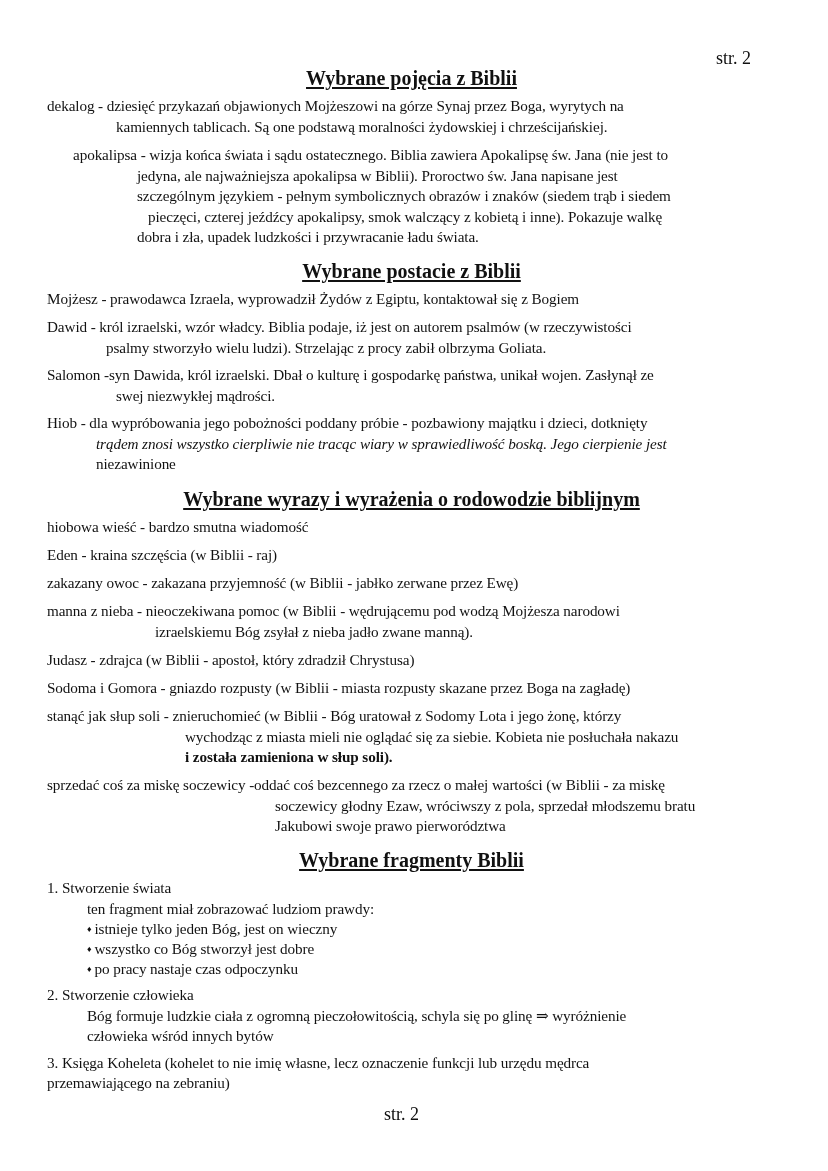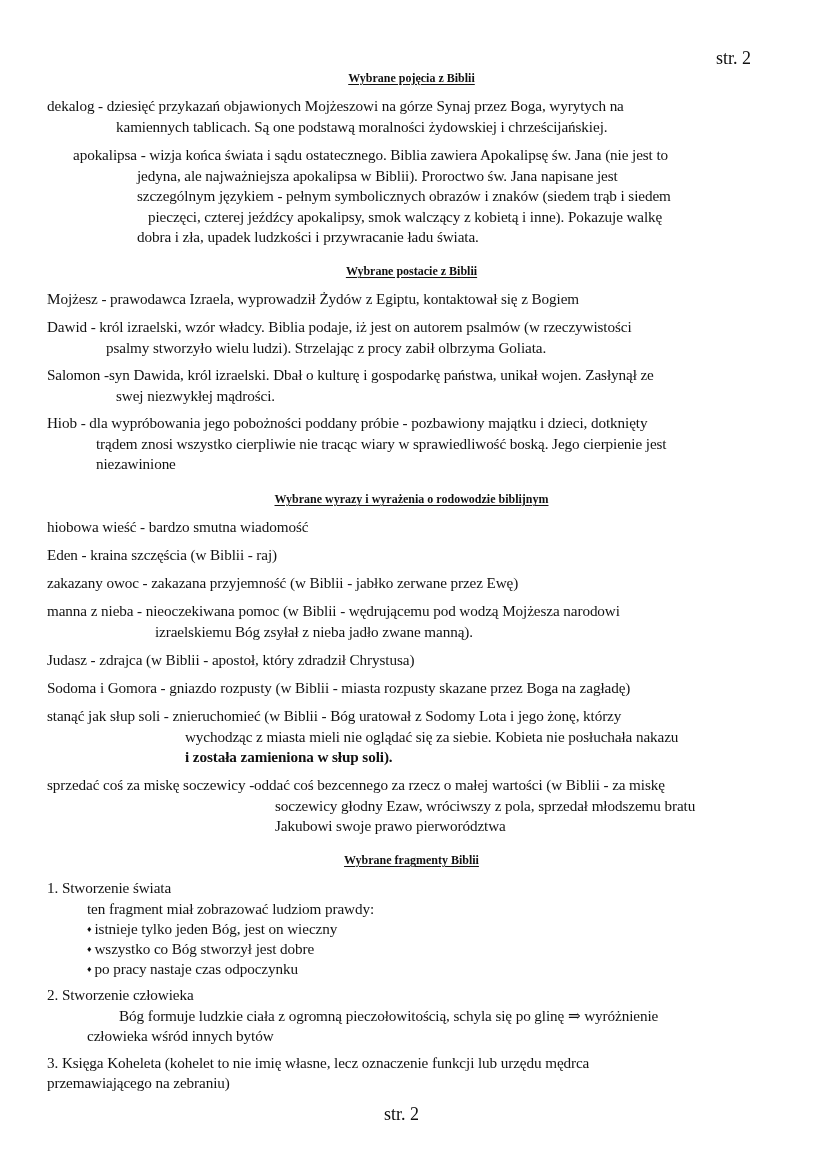--- a/index.html
+++ b/index.html
@@ -1,20 +1,20 @@
 <!DOCTYPE html>
 <html><head>
 <meta charset="utf-8">
 <style>
   html, body { margin: 0; padding: 0; background: #ffffff; }
   body { width: 828px; height: 1171px; position: relative; overflow: hidden;
          font-family: "Liberation Serif", "DejaVu Serif", serif; color: #111; }
   .ln { position: absolute; font-size: 15.2px; line-height: 20px; white-space: nowrap; letter-spacing: -0.1px; }
   .h { position: absolute; left: 0; width: 823px; text-align: center; font-weight: bold;
-       font-size: 12px; line-height: 20px; text-decoration: underline; text-underline-offset: 2px; }
+       font-size: 20px; line-height: 20px; text-decoration: underline; text-underline-offset: 2px; }
   .pg { position: absolute; font-size: 18px; line-height: 16px; }
   .bul { font-size: 9px; vertical-align: 2px; margin-right: 3px; }
 </style>
 </head>
 <body>
 
 <div class="pg" style="left:716px; top:50px;">str. 2</div>
 
 <div class="h" style="top:68px;">Wybrane pojęcia z Biblii</div>
 <div class="ln" style="left:47px; top:96px;">dekalog -  dziesięć przykazań objawionych Mojżeszowi na górze Synaj przez Boga, wyrytych na</div>
@@ -26,21 +26,21 @@
 <div class="ln" style="left:137px; top:207px;margin-left:11px;">pieczęci, czterej jeźdźcy apokalipsy, smok walczący z kobietą i inne). Pokazuje walkę</div>
 <div class="ln" style="left:137px; top:227px;">dobra i zła, upadek ludzkości i przywracanie ładu świata.</div>
 
 <div class="h" style="top:261px;">Wybrane postacie z Biblii</div>
 <div class="ln" style="left:47px; top:289px;">Mojżesz - prawodawca Izraela, wyprowadził Żydów z Egiptu, kontaktował się z Bogiem</div>
 <div class="ln" style="left:47px; top:317px;">Dawid - król izraelski, wzór władcy. Biblia podaje, iż jest on autorem psalmów (w rzeczywistości</div>
 <div class="ln" style="left:106px; top:338px;">psalmy stworzyło wielu ludzi). Strzelając z procy zabił olbrzyma Goliata.</div>
 <div class="ln" style="left:47px; top:365px;">Salomon -syn Dawida, król izraelski. Dbał o kulturę i gospodarkę państwa, unikał wojen. Zasłynął ze</div>
 <div class="ln" style="left:116px; top:386px;">swej niezwykłej mądrości.</div>
 <div class="ln" style="left:47px; top:413px;">Hiob - dla wypróbowania jego pobożności poddany próbie - pozbawiony majątku i dzieci, dotknięty</div>
-<div class="ln" style="left:96px; top:434px;">trądem znosi wszystko cierpliwie nie tracąc wiary w sprawiedliwość boską. Jego cierpienie jest</div>
+<div class="ln" style="left:96px; top:434px;font-style:italic;">trądem znosi wszystko cierpliwie nie tracąc wiary w sprawiedliwość boską. Jego cierpienie jest</div>
 <div class="ln" style="left:96px; top:454px;">niezawinione</div>
 
 <div class="h" style="top:489px;">Wybrane wyrazy i wyrażenia o rodowodzie biblijnym</div>
 <div class="ln" style="left:47px; top:517px;">hiobowa wieść - bardzo smutna wiadomość</div>
 <div class="ln" style="left:47px; top:545px;">Eden - kraina szczęścia (w Biblii - raj)</div>
 <div class="ln" style="left:47px; top:573px;">zakazany owoc - zakazana przyjemność (w Biblii - jabłko zerwane przez Ewę)</div>
 <div class="ln" style="left:47px; top:601px;">manna z nieba - nieoczekiwana pomoc (w Biblii - wędrującemu pod wodzą Mojżesza narodowi</div>
 <div class="ln" style="left:155px; top:622px;">izraelskiemu Bóg zsyłał z nieba jadło zwane manną).</div>
 <div class="ln" style="left:47px; top:650px;">Judasz - zdrajca (w Biblii - apostoł, który zdradził Chrystusa)</div>
 <div class="ln" style="left:47px; top:678px;">Sodoma i Gomora -  gniazdo rozpusty (w Biblii - miasta rozpusty skazane przez Boga na zagładę)</div>
@@ -52,19 +52,19 @@
 <div class="ln" style="left:275px; top:816px;">Jakubowi swoje prawo pierworództwa</div>
 
 <div class="h" style="top:850px;">Wybrane fragmenty Biblii</div>
 <div class="ln" style="left:47px; top:878px;">1. Stworzenie świata</div>
 <div class="ln" style="left:87px; top:899px;">ten fragment miał zobrazować ludziom prawdy:</div>
 <div class="ln" style="left:87px; top:919px;"><span class="bul">♦</span><span>istnieje tylko jeden Bóg, jest on wieczny</span></div>
 <div class="ln" style="left:87px; top:939px;"><span class="bul">♦</span><span>wszystko co Bóg stworzył jest dobre</span></div>
 <div class="ln" style="left:87px; top:959px;"><span class="bul">♦</span><span>po pracy nastaje czas odpoczynku</span></div>
 
 <div class="ln" style="left:47px; top:985px;">2. Stworzenie człowieka</div>
-<div class="ln" style="left:87px; top:1006px;margin-left:32px;">Bóg formuje ludzkie ciała z ogromną pieczołowitością, schyla się po glinę ⇒ wyróżnienie</div>
+<div class="ln" style="left:87px; top:1006px;">Bóg formuje ludzkie ciała z ogromną pieczołowitością, schyla się po glinę ⇒ wyróżnienie</div>
 <div class="ln" style="left:87px; top:1026px;">człowieka wśród innych bytów</div>
 
 <div class="ln" style="left:47px; top:1053px;">3. Księga Koheleta (kohelet to nie imię własne, lecz oznaczenie funkcji lub urzędu mędrca</div>
 <div class="ln" style="left:47px; top:1073px;">przemawiającego na zebraniu)</div>
 
 <div class="pg" style="left:384px; top:1106px;">str. 2</div>
 
 </body></html>

